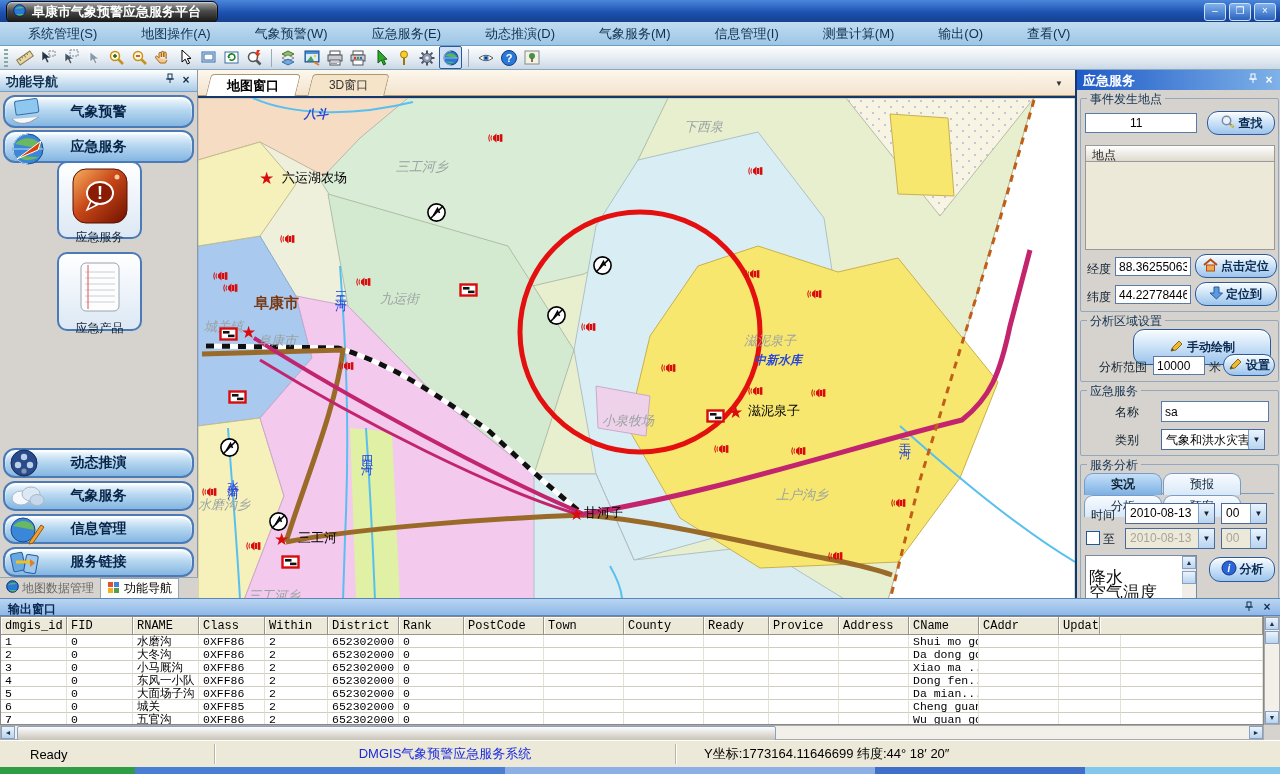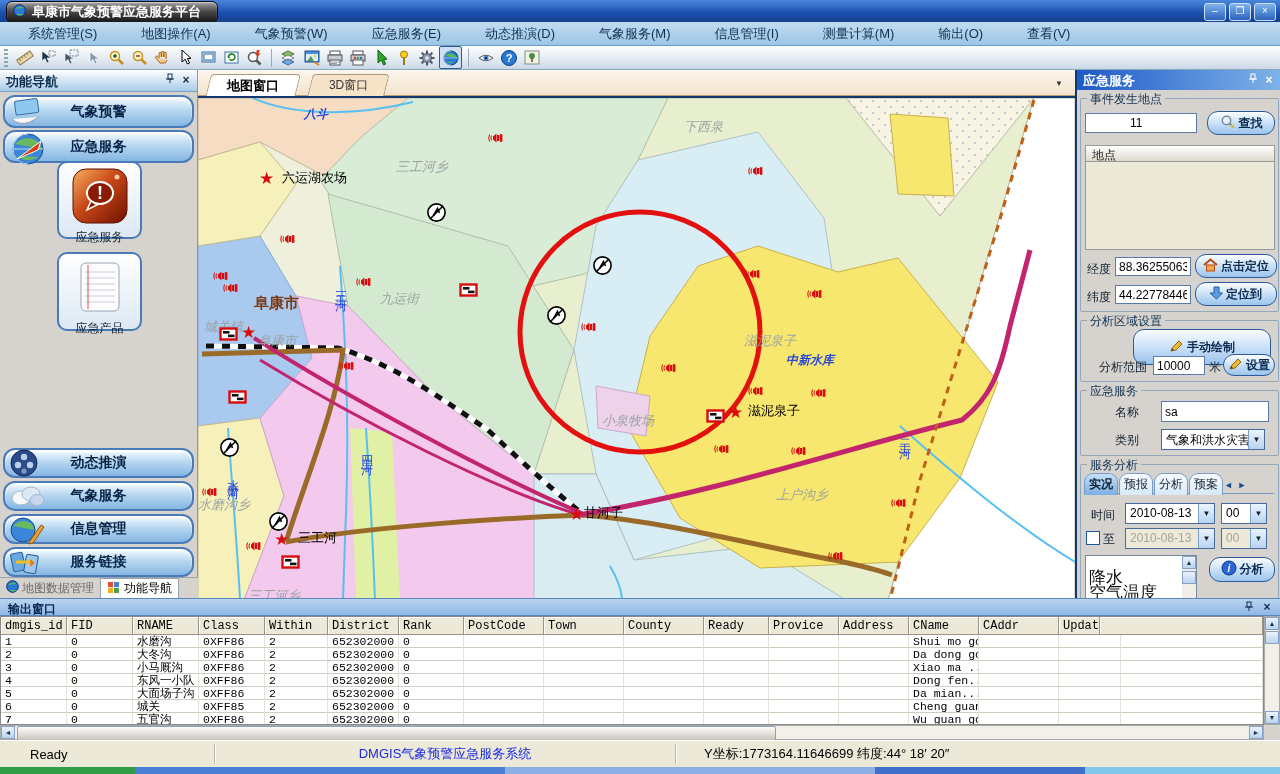--- a/index.html
+++ b/index.html
@@ -92,21 +92,21 @@
   
   .right-panel{position:absolute;left:1075px;top:70px;width:205px;height:528px;background:#d6d3ce;
     border-left:2px solid #12386e;box-sizing:border-box;overflow:hidden;}
   .rp-header{position:absolute;left:0;top:0;width:100%;height:20px;box-sizing:border-box;
     background:linear-gradient(90deg,#1e5ac8,#7fb2e8);color:#fff;font-size:13px;font-weight:bold;
     padding:2px 6px;}
   .cap-ctl.white{color:#fff;}
   .list-hdr{position:absolute;background:linear-gradient(#ffffff,#ddd9cc);border:1px solid #999;
     font-size:12px;color:#222;padding:1px 6px;box-sizing:border-box;}
   .list-body{position:absolute;background:#ece9d8;border:1px solid #999;border-top:none;box-sizing:border-box;}
-  .sa-tab{display:inline-block;padding:2px 4px 2px;border:1px solid #7a9cc4;border-bottom:none;
+  .sa-tab{display:inline-block;padding:2px 26px 2px;border:1px solid #7a9cc4;border-bottom:none;
     border-radius:9px 9px 0 0;background:linear-gradient(#f8fbff,#d8e8f8);font-size:12px;color:#123;
     margin-right:1px;cursor:pointer;}
   .sa-tab.active{background:linear-gradient(#c5e0f8,#7cb0e4);font-weight:bold;}
   .sa-arrow{font-size:9px;color:#1a4a8a;cursor:pointer;}
   .cb{position:absolute;width:12px;height:12px;border:1px solid #1a5a9a;background:#fff;cursor:pointer;}
   .elist{position:absolute;background:#fff;border:1px solid #7a8aa0;box-sizing:border-box;overflow:hidden;}
   .elist .eitem{font-size:17px;color:#111;line-height:15px;padding-left:3px;}
   .vsb{position:absolute;top:0;right:0;width:14px;bottom:0;background:#f0eee6;}
   .sb-btn{width:14px;height:13px;box-sizing:border-box;border:1px solid #8aa0c0;
     background:linear-gradient(#eaf4fe,#b8d4f0);font-size:7px;color:#234;text-align:center;line-height:11px;cursor:pointer;}
@@ -505,21 +505,21 @@
           <span class="ml ml-district" style="left: 60px; top: 234px;">阜康市</span>
           <span class="ml ml-district" style="left: 182px; top: 192px;">九运街</span>
           <span class="ml ml-river-v" style="left: 134px; top: 184px;">三工河</span>
           <span class="ml ml-district" style="left: 0px; top: 398px;">水磨沟乡</span>
           <span class="ml ml-town" style="left: 100px; top: 431px;">三工河</span>
           <span class="ml ml-district" style="left: 50px; top: 489px;">三工河乡</span>
           <span class="ml ml-river-v" style="left: 160px; top: 348px;">四工河</span>
           <span class="ml ml-river-v" style="left: 26px; top: 372px;">水磨河</span>
           <span class="ml ml-town" style="left: 386px; top: 406px;">甘河子</span>
           <span class="ml ml-district" style="left: 546px; top: 234px;">滋泥泉子</span>
-          <span class="ml ml-water" style="left: 556px; top: 254px; padding-left: 32px;">中新水库</span>
+          <span class="ml ml-water" style="left: 556px; top: 254px;">中新水库</span>
           <span class="ml ml-town" style="left: 550px; top: 304px;">滋泥泉子</span>
           <span class="ml ml-district" style="left: 404px; top: 314px;">小泉牧场</span>
           <span class="ml ml-district" style="left: 578px; top: 388px;">上户沟乡</span>
           <span class="ml ml-river-v" style="left: 698px; top: 332px;">二工河</span>
           <span class="mmk" style="left: 290px; top: 33px;"><svg width="15" height="14" viewBox="0 0 15 14">
               <path d="M1.5 3.5 Q0 7 1.5 10.5" fill="none" stroke="#d80c0c"></path>
               <path d="M3.5 4.5 Q2.4 7 3.5 9.5" fill="none" stroke="#d80c0c"></path>
               <path d="M5 5.5 L8.5 2.5 L8.5 11.5 L5 8.5 Z" fill="#d80c0c"></path>
               <rect x="9" y="4" width="2.2" height="6" fill="#d80c0c"></rect>
               <rect x="11.8" y="3.2" width="2.6" height="7.6" fill="#d80c0c"></rect>

